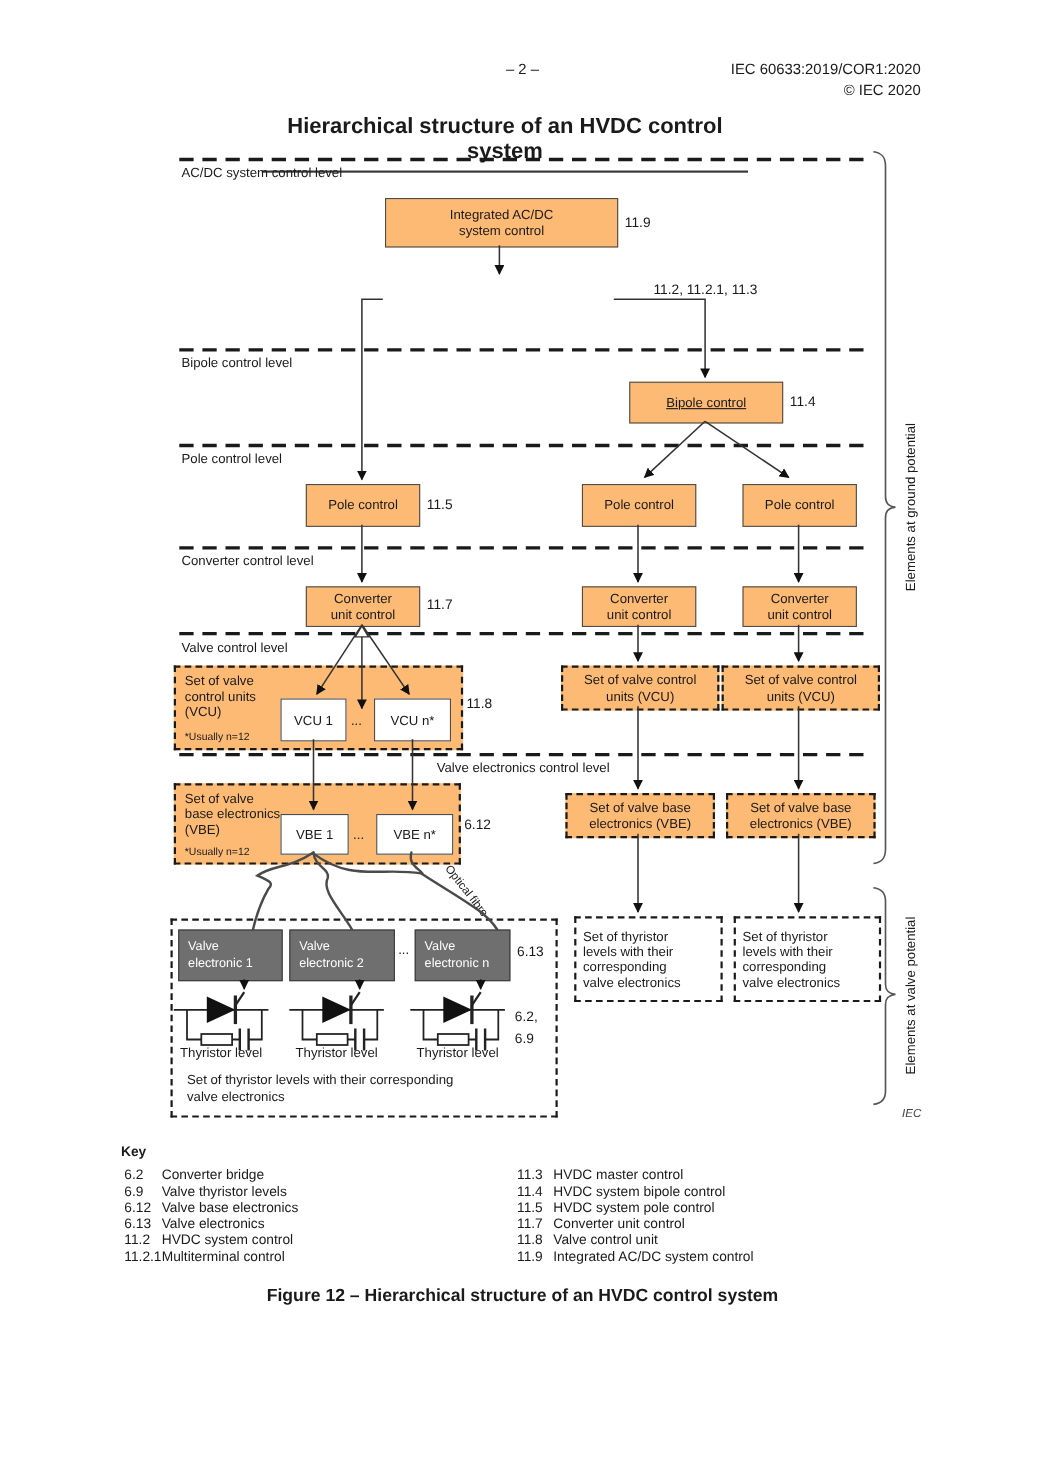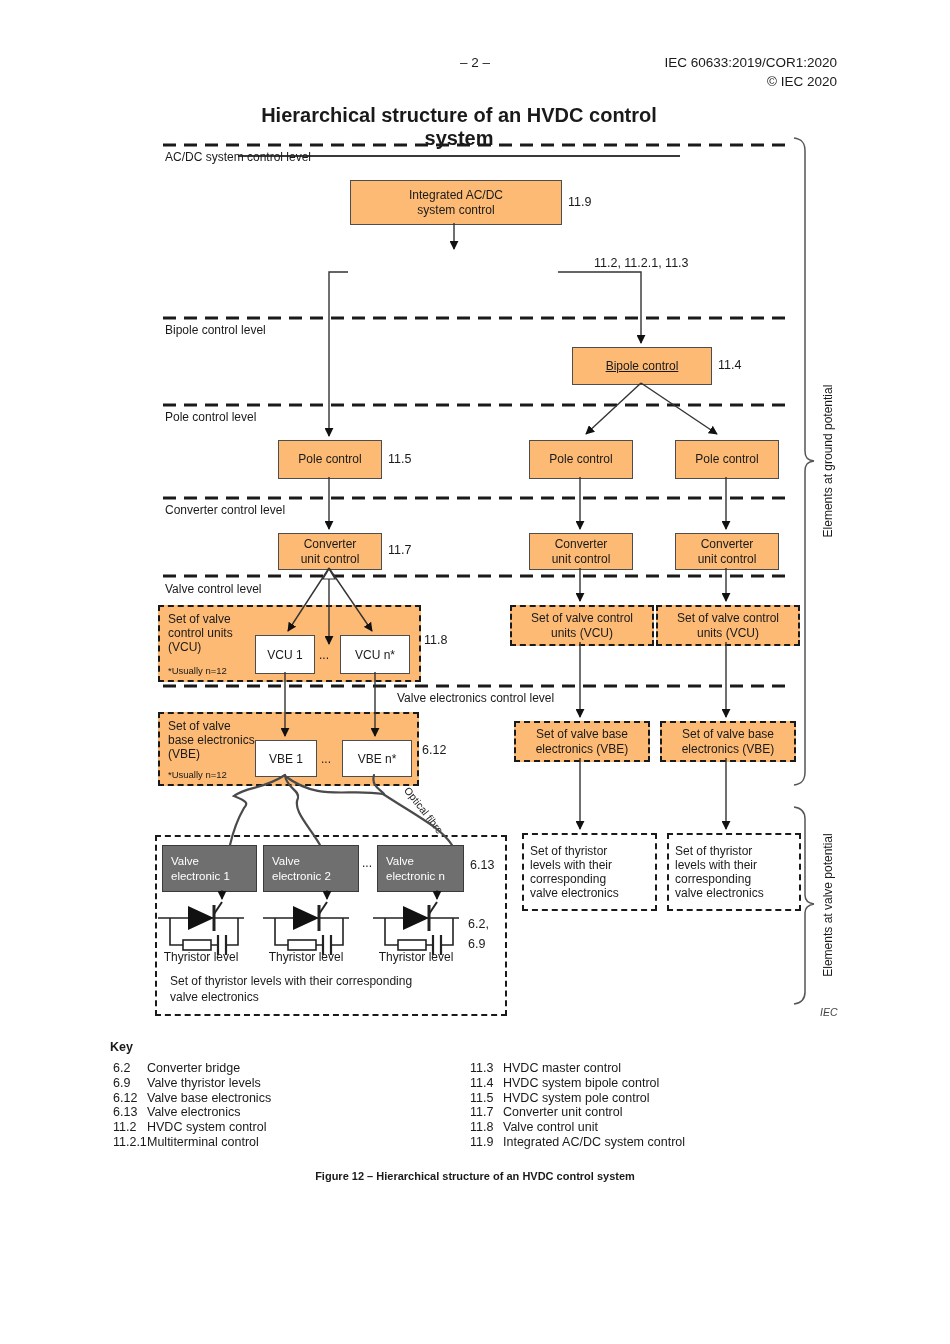--- a/index.html
+++ b/index.html
@@ -23,21 +23,21 @@
   .set-note{position:absolute;left:8px;bottom:4px;font-size:9.5px;}
   .innerbox{position:absolute;background:#fff;border:1px solid #4d4d4d;display:flex;align-items:center;
             justify-content:center;font-size:12px;}
   .ref{position:absolute;font-size:12.5px;white-space:pre-line;line-height:1.4;}
   .dots{position:absolute;font-size:12px;}
   .rot{transform:rotate(-90deg);text-align:center;font-size:12px;}
   .thy-label{position:absolute;width:90px;text-align:center;font-size:12px;}
   .bigcap{position:absolute;font-size:12px;line-height:1.3;white-space:pre-line;}
   .key-row{display:flex;height:14.8px;font-size:12.5px;align-items:flex-start;line-height:14.4px;}
   .key-num{min-width:34px;}
-  .caption{left:0;top:1170px;width:950px;text-align:center;font-weight:bold;font-size:11px;}
+  .caption{left:0;top:1170px;width:950px;text-align:center;font-weight:bold;font-size:16px;}
   .iec-mark{font-style:italic;font-size:10.5px;color:#444;}
   svg.overlay{position:absolute;left:0;top:0;pointer-events:none;}
 </style>
 </head>
 <body>
 
 <div id="page">
 
   <div class="abs hdr" style="left:0;top:55px;width:950px;text-align:center;">– 2 –</div>
   <div class="abs hdr" style="top:55px;right:113px;">IEC 60633:2019/COR1:2020</div>

